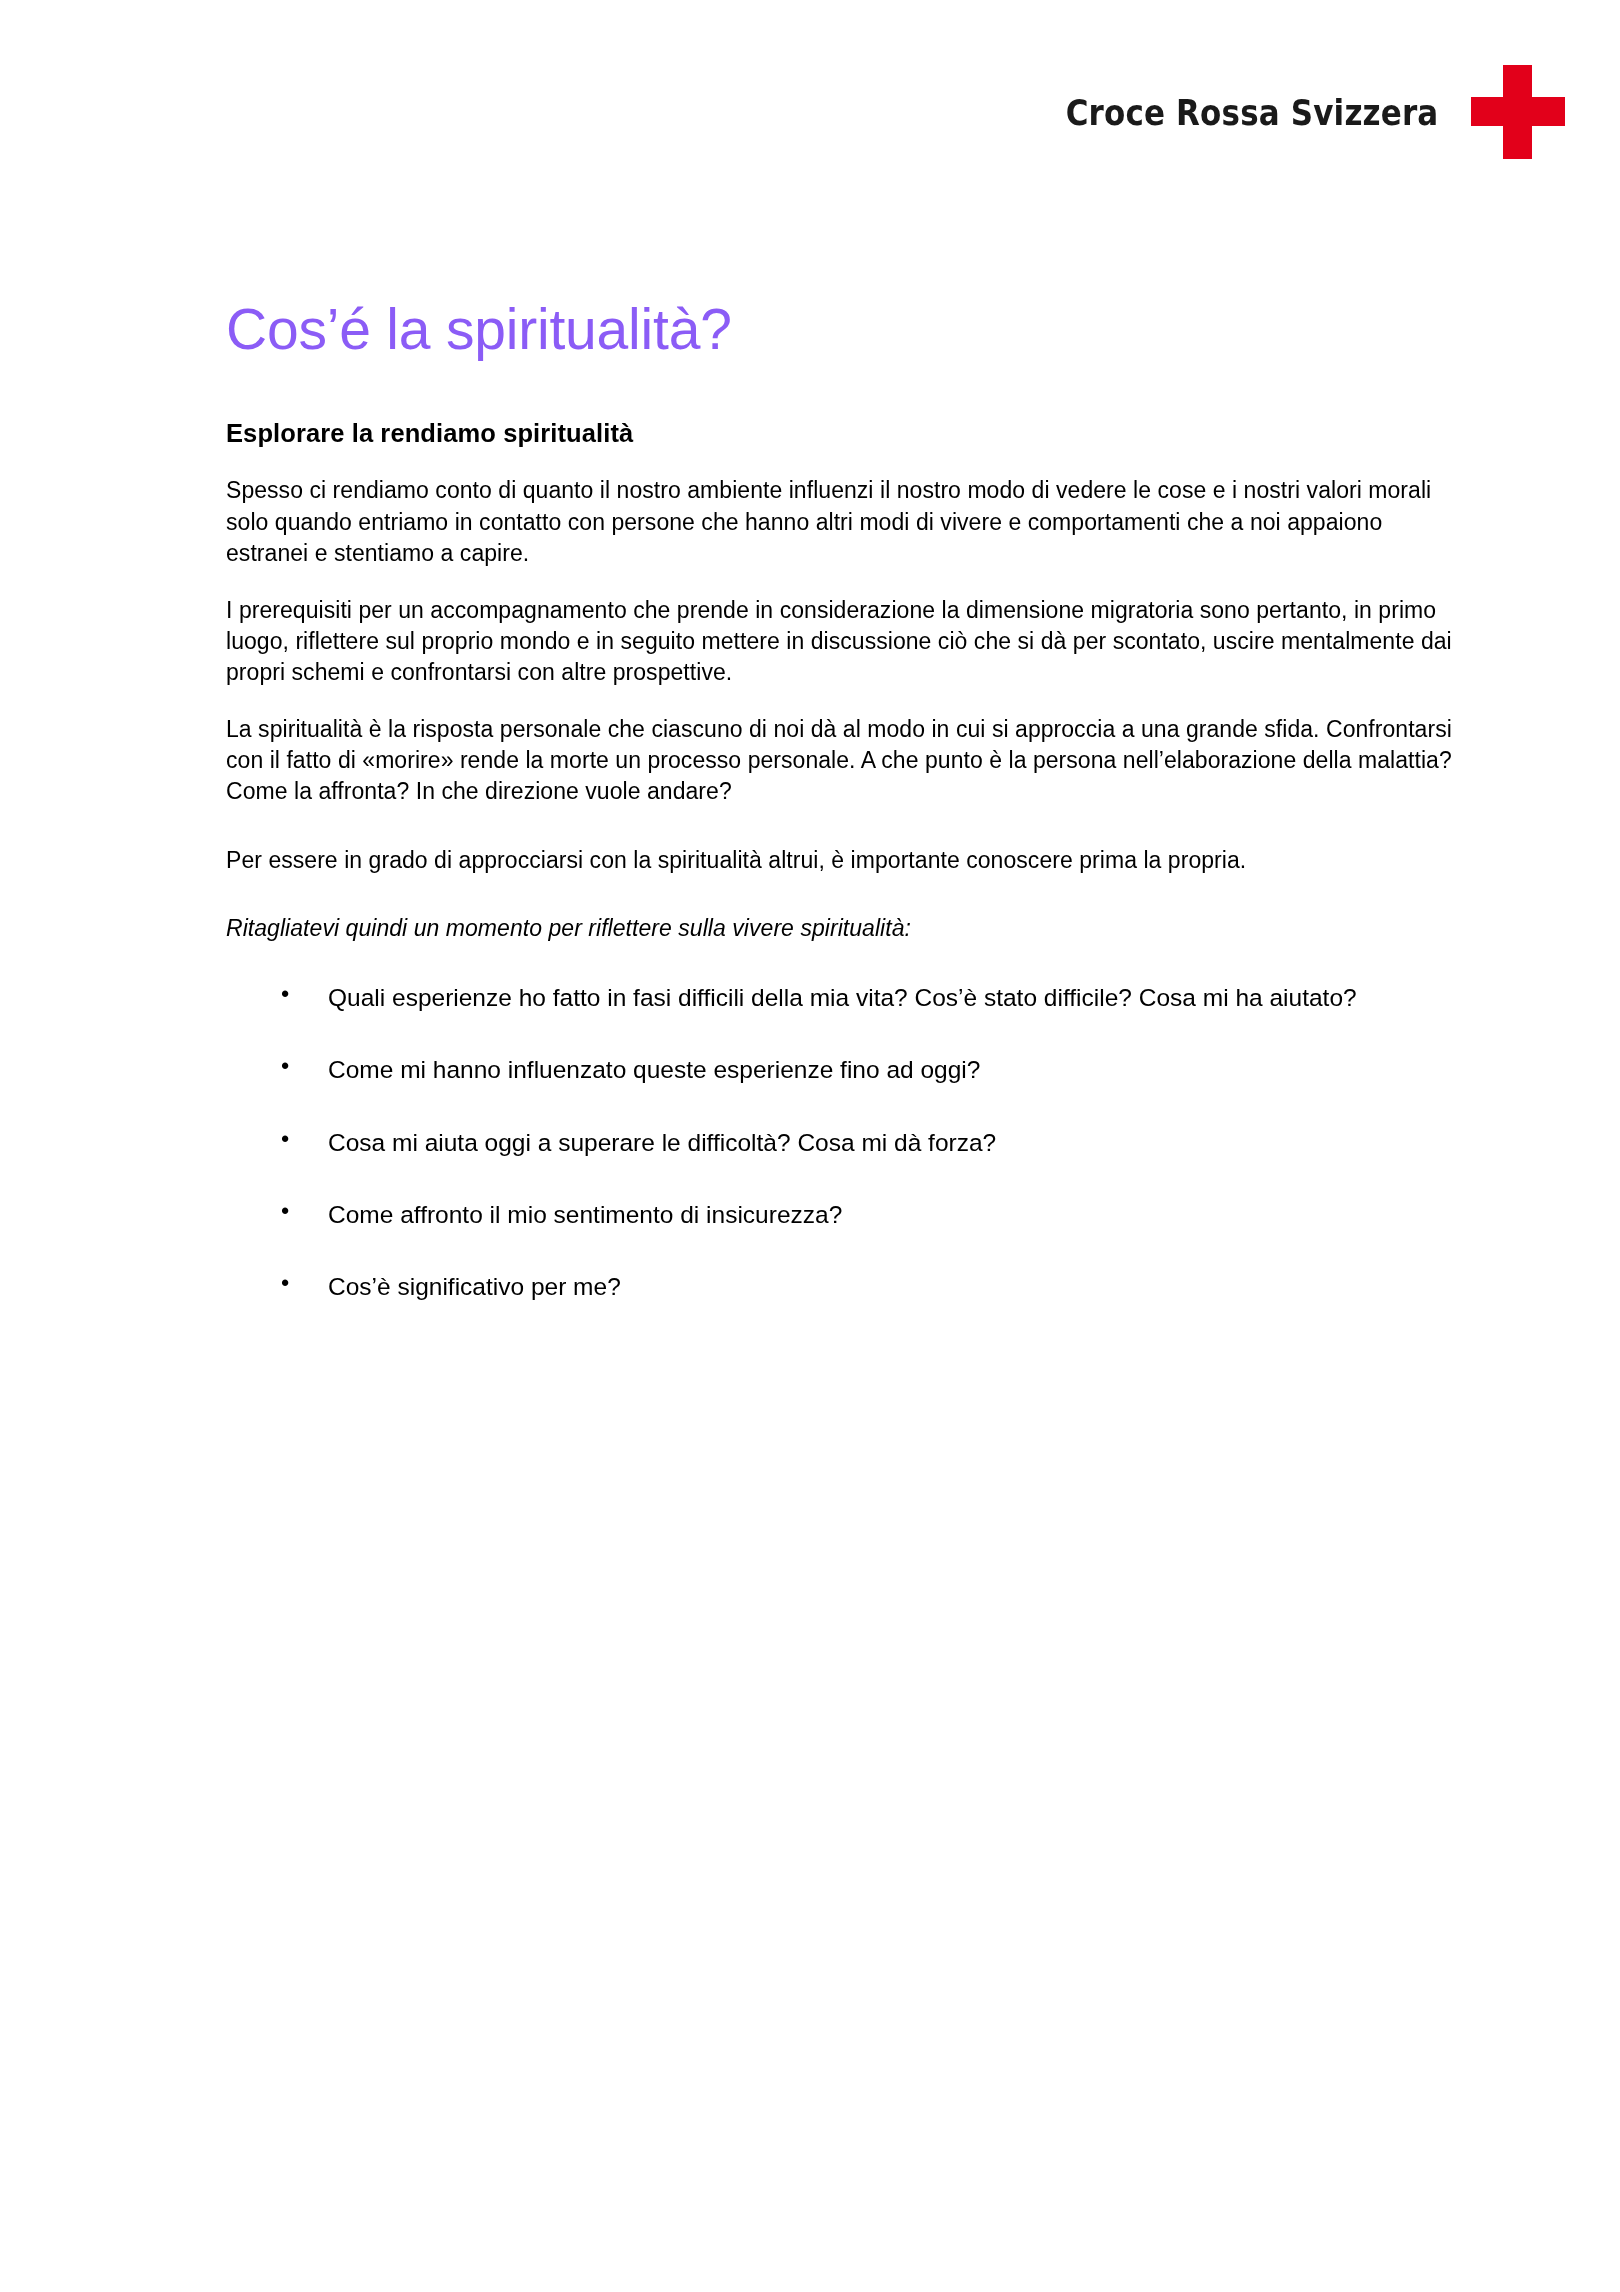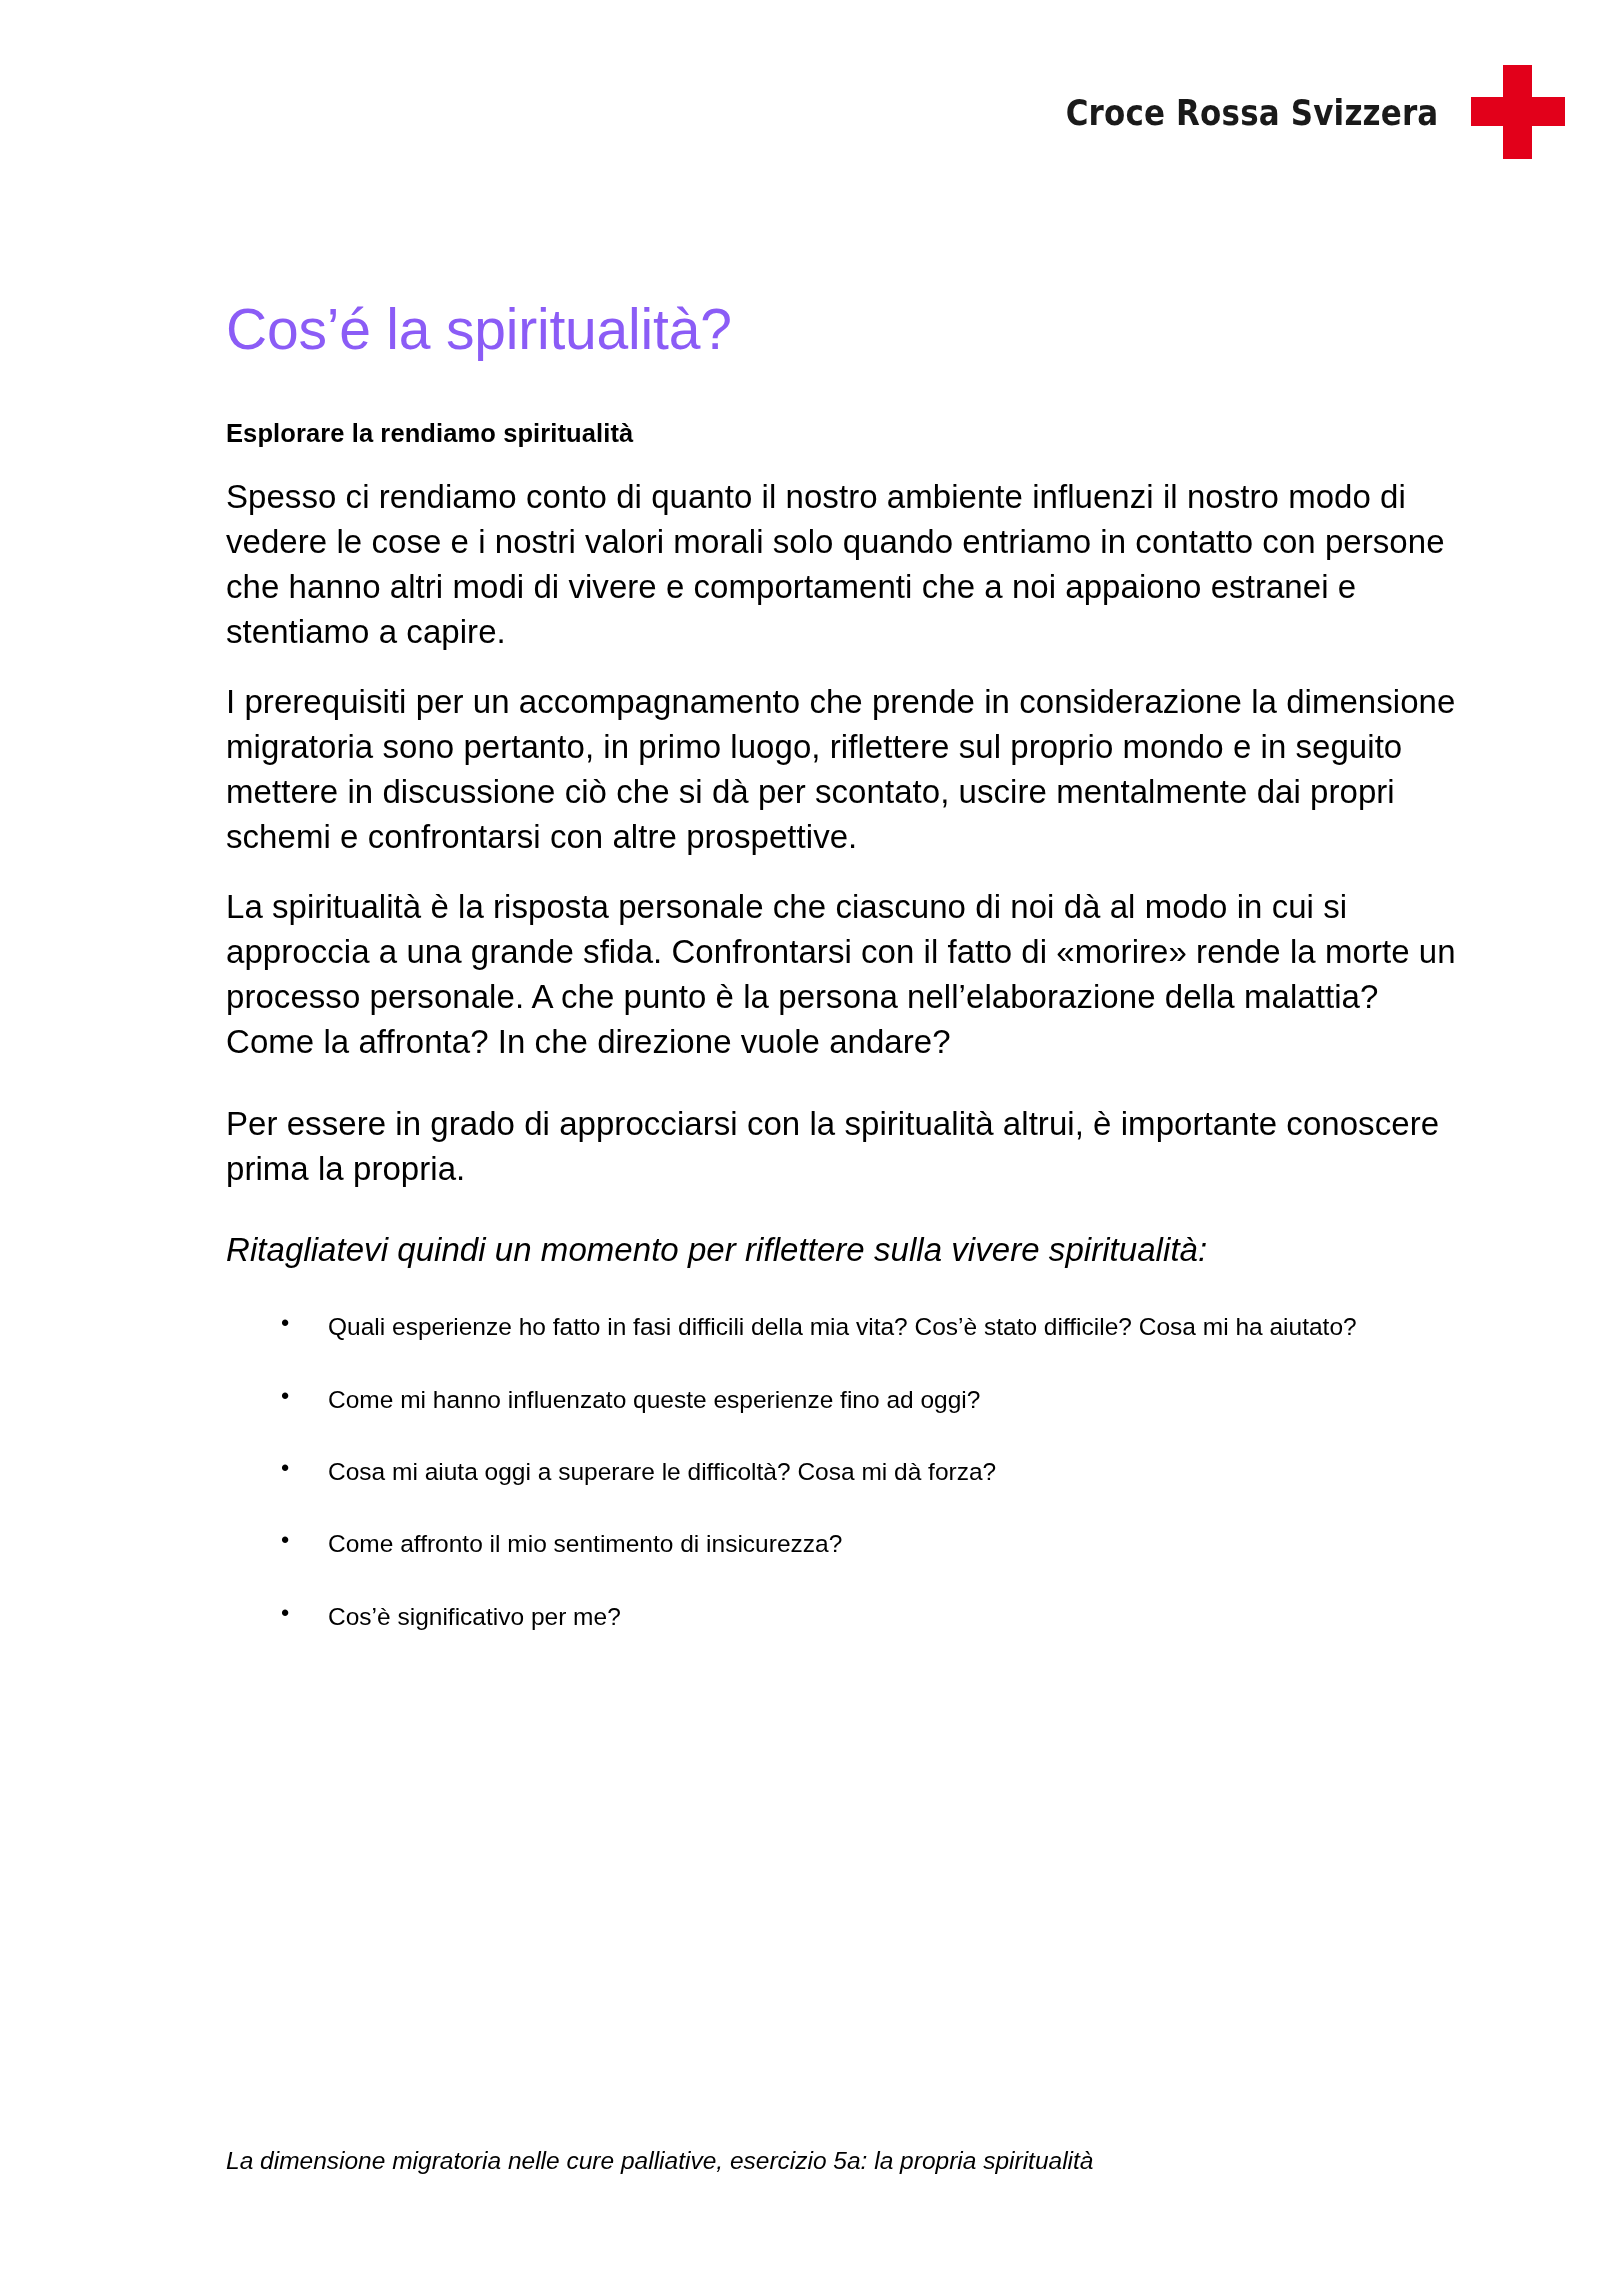--- a/index.html
+++ b/index.html
@@ -79,21 +79,21 @@
 
   .section-heading {
     font-size: 25.5px;
     font-weight: bold;
     color: #000000;
     margin: 0 0 27.4px 0;
     letter-spacing: 0.1px;
   }
 
   p.body {
-    font-size: 33px;
+    font-size: 23px;
     line-height: 1.36;
     color: #000000;
     margin: 0 0 25.5px 0;
     letter-spacing: 0.05px;
   }
   p.body.gap-before {
     margin-top: 37px;
   }
   p.body.italic {
     font-style: italic;
@@ -181,16 +181,15 @@
         <span>Come affronto il mio sentimento di insicurezza?</span>
       </li>
       <li>
         <span class="bullet-glyph">•</span>
         <span>Cos’è significativo per me?</span>
       </li>
     </ul>
 
   </div>
 
-  <div class="footer">La dimensione migratoria nelle cure palliative, esercizio 5a: la propria spiritualità</div>
 
 </div>
 
 
 </body></html>

